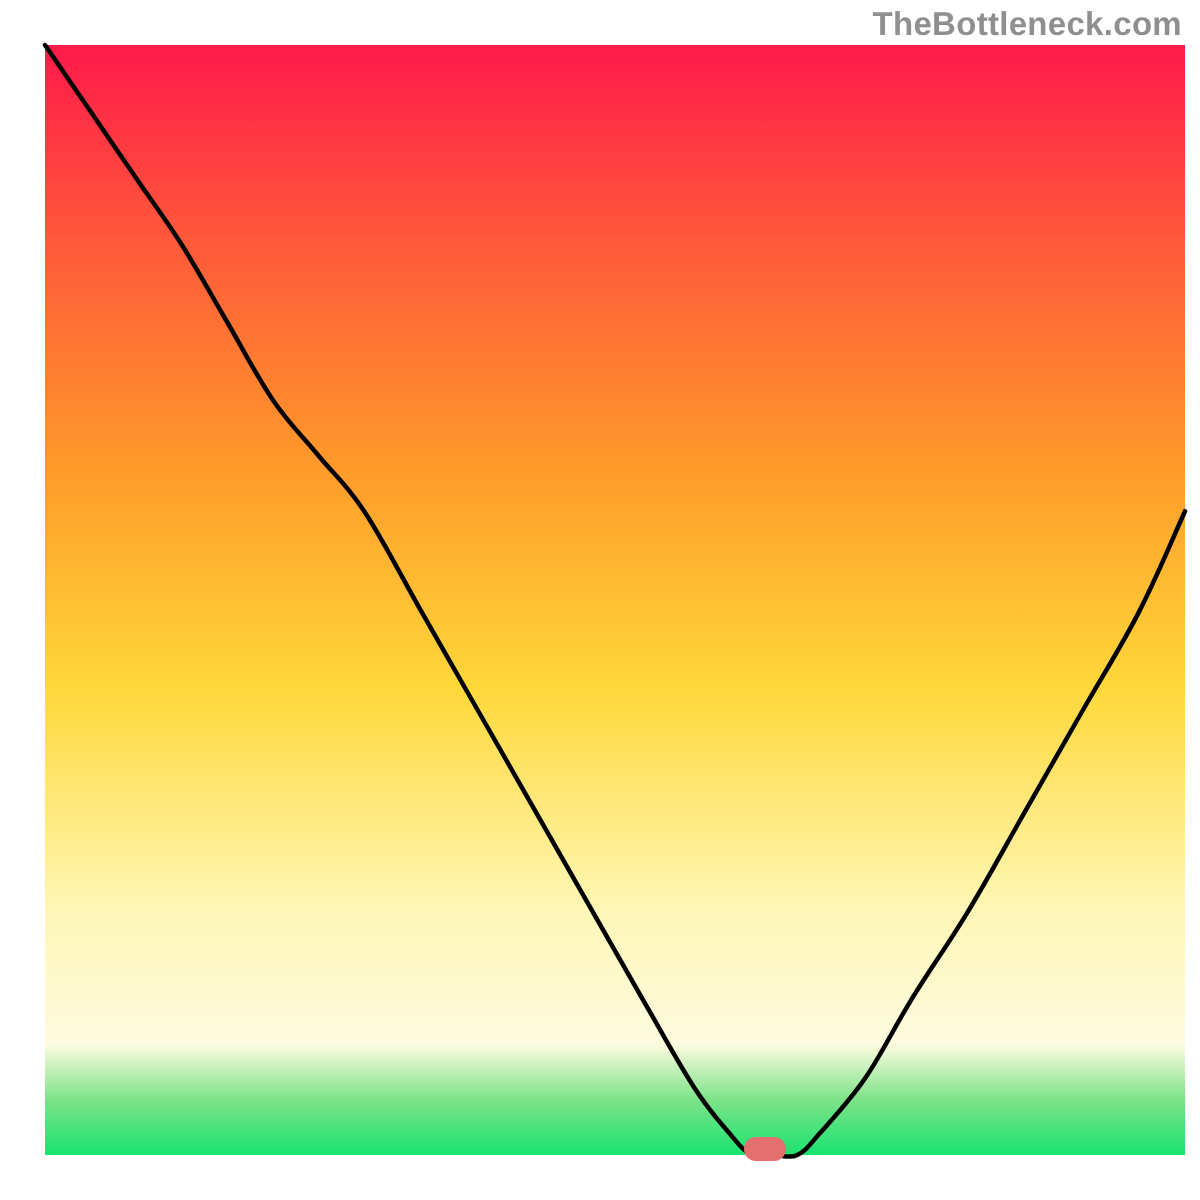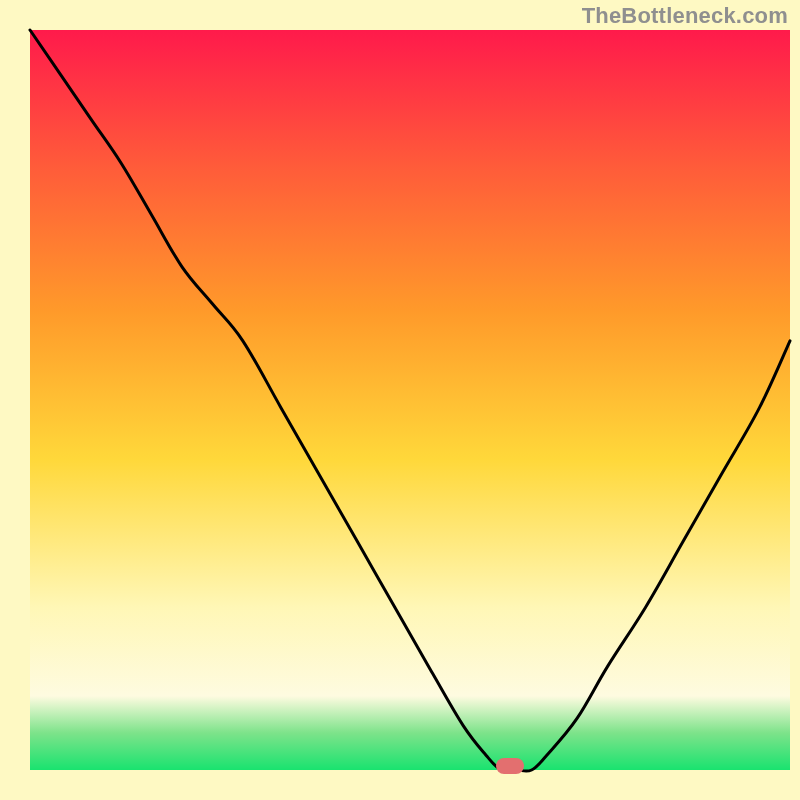--- a/index.html
+++ b/index.html
@@ -7,21 +7,21 @@
     padding: 0;
     width: 800px;
     height: 800px;
     background: #000;
     overflow: hidden;
   }
   .frame {
     position: relative;
     width: 800px;
     height: 800px;
-    background: #fef9c3;
+    background: #ffffff;
   }
   .watermark {
     position: absolute;
     top: 3px;
     right: 12px;
     font-family: Arial, Helvetica, sans-serif;
     font-size: 22px;
     font-weight: bold;
     color: #8f8f8f;
     letter-spacing: 0.2px;

